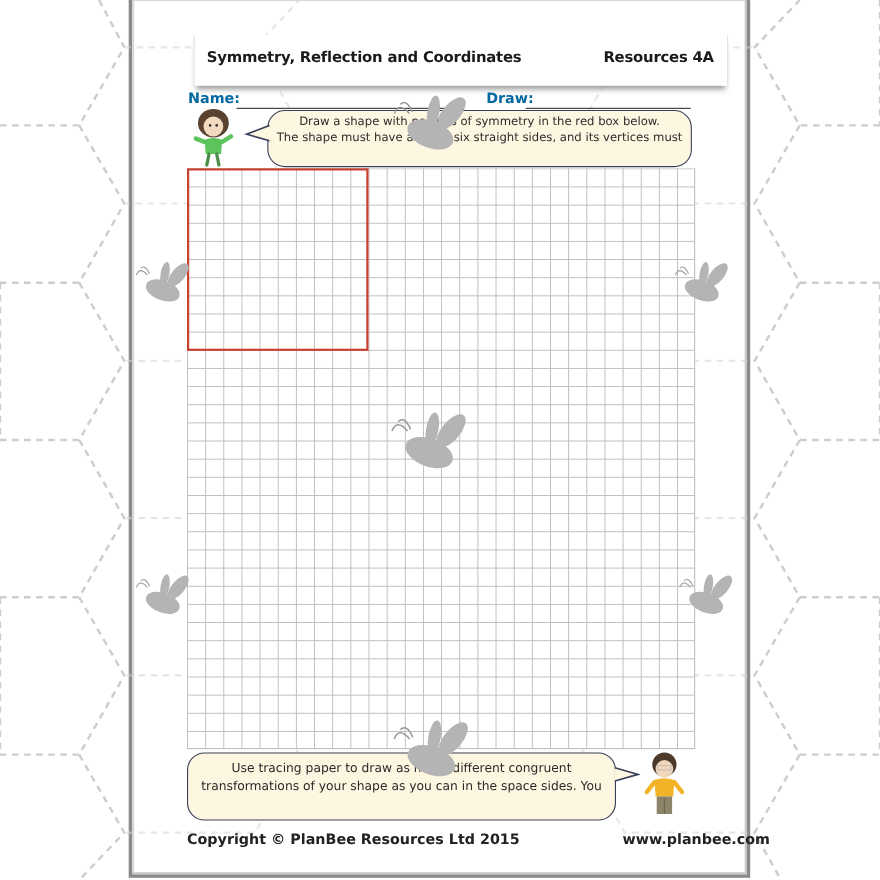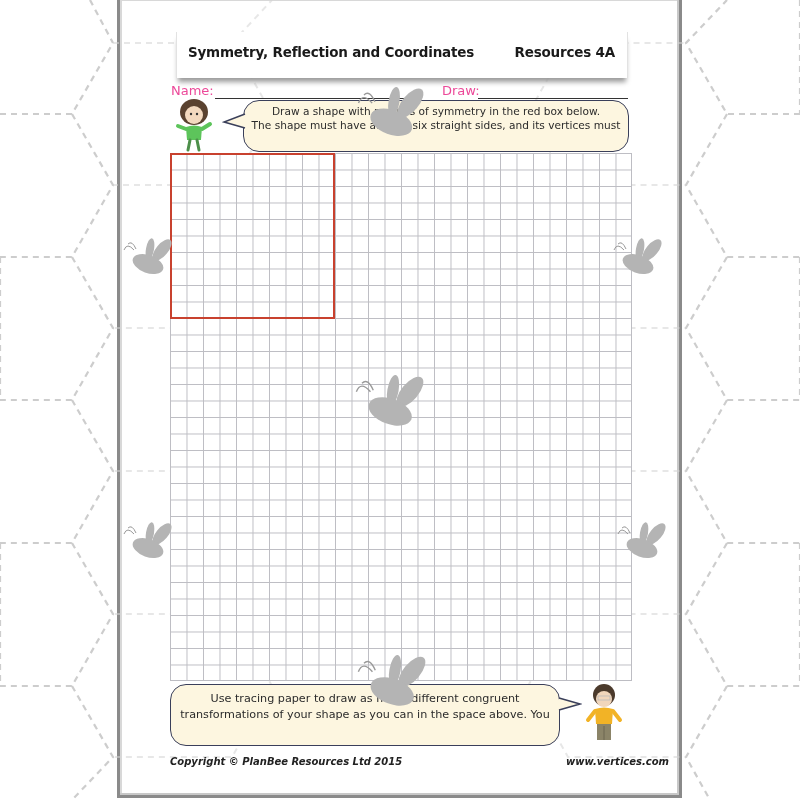--- a/index.html
+++ b/index.html
@@ -18,32 +18,33 @@
     z-index: 1;
   }
   .hex-overlay { position: absolute; left: 0; top: 0; width: 800px; height: 800px; z-index: 2; pointer-events: none; opacity: 0.55; }
 
   .header-box {
     position: absolute; left: 176px; top: 32px; width: 450px; height: 46px;
     background: #ffffff;
     border-left: 1px solid #e2e2e2; border-right: 1px solid #e2e2e2;
     box-shadow: 0 6px 5px -2px #9a9a9a;
     z-index: 3;
+    padding-left: 34px;
   }
   .header-title, .header-sheet {
     position: absolute; top: 12px;
     font-family: "DejaVu Sans", sans-serif; font-weight: bold; font-size: 13.5px; color: #1a1a1a;
     letter-spacing: -0.2px;
   }
   .header-title { left: 11px; }
   .header-sheet { right: 12px; }
 
   .name-label, .date-label {
     position: absolute; top: 83px; z-index: 3;
-    font-family: "DejaVu Sans", sans-serif; font-weight: normal; font-size: 13px; color: #ec4899;
+    font-family: "DejaVu Sans", sans-serif; font-weight: bold; font-size: 13px; color: #0369a1;
   }
   .name-label { left: 171px; }
   .date-label { left: 442px; }
   .name-line { position: absolute; left: 215px; top: 98px; width: 205px; border-bottom: 1.5px solid #333; z-index: 3; }
   .date-line { position: absolute; left: 478px; top: 98px; width: 150px; border-bottom: 1.5px solid #333; z-index: 3; }
 
   .bubble {
     position: absolute; z-index: 3;
     background: #fdf6e0;
     border: 1.5px solid #3a3f5a;
@@ -66,21 +67,21 @@
     border-right: 1px solid #bdbdc3; border-bottom: 1px solid #bdbdc3;
     box-sizing: border-box;
   }
   .red-box {
     position: absolute; left: 170px; top: 153px; width: 165px; height: 166px; z-index: 4;
     border: 2px solid #c8412e; box-sizing: border-box;
   }
 
   .footer-copy, .footer-url {
     position: absolute; top: 756px; z-index: 3;
-    font-family: "DejaVu Sans", sans-serif; font-weight: bold; font-size: 10px; color: #222; font-style: italic;
+    font-family: "DejaVu Sans", sans-serif; font-weight: bold; font-size: 13px; color: #222;
   }
   .footer-copy { left: 170px; }
   .footer-url { left: 566px; }
 
   .bee { position: absolute; z-index: 5; }
   .char { position: absolute; z-index: 4; }
 </style>
 </head>
 <body>
 
@@ -175,30 +176,30 @@
 </svg>
 <svg class="bee" style="left:352px; top:652px;" width="86" height="62" viewBox="0 0 56 44">
   <path d="M12 14 Q5 6 2 14 M14 13 Q10 4 6 8" stroke="#999" stroke-width="1" fill="none"></path>
   <ellipse cx="28" cy="13" rx="4" ry="11" fill="#b4b4b4" transform="rotate(10 28 13)"></ellipse>
   <ellipse cx="40" cy="14" rx="6" ry="13" fill="#b4b4b4" transform="rotate(40 40 14)"></ellipse>
   <ellipse cx="26" cy="28" rx="16" ry="9" fill="#b4b4b4" transform="rotate(20 26 28)"></ellipse>
 </svg>
 
 <div class="bubble bubble-bottom">
   <span class="bubble-line">Use tracing paper to draw as many different congruent</span>
-  <span class="bubble-line">transformations of your shape as you can in the space above. You</span>
+  <span class="bubble-line">transformations of your shape as you can in the space sides. You</span>
 </div>
 <svg class="char" style="left:558px; top:696px;" width="24" height="18" viewBox="0 0 24 18">
   <path d="M1 2 L22 8 L1 14" fill="#fdf6e0" stroke="#3a3f5a" stroke-width="1.5"></path>
 </svg>
 
 <svg class="char" style="left:584px; top:682px;" width="40" height="64" viewBox="0 0 40 64">
   <ellipse cx="20" cy="13" rx="11" ry="11" fill="#4b3a2c"></ellipse>
   <ellipse cx="20" cy="17" rx="8" ry="8" fill="#f1d6bb"></ellipse>
   <rect x="14" y="14" width="12" height="4" fill="none" stroke="#bbb" stroke-width="0.8"></rect>
   <path d="M11 27 Q20 24 29 27 L28 42 L12 42 Z" fill="#f2b326"></path>
   <path d="M11 29 L4 38 M29 29 L36 38" stroke="#f2b326" stroke-width="4" stroke-linecap="round"></path>
   <rect x="13" y="42" width="14" height="16" fill="#8b8468"></rect>
   <path d="M20 44 V58" stroke="#6c6650" stroke-width="1"></path>
 </svg>
 
 <span class="footer-copy">Copyright © PlanBee Resources Ltd 2015</span>
-<span class="footer-url">www.vertices.com</span>
+<span class="footer-url">www.planbee.com</span>
 
 </body></html>

